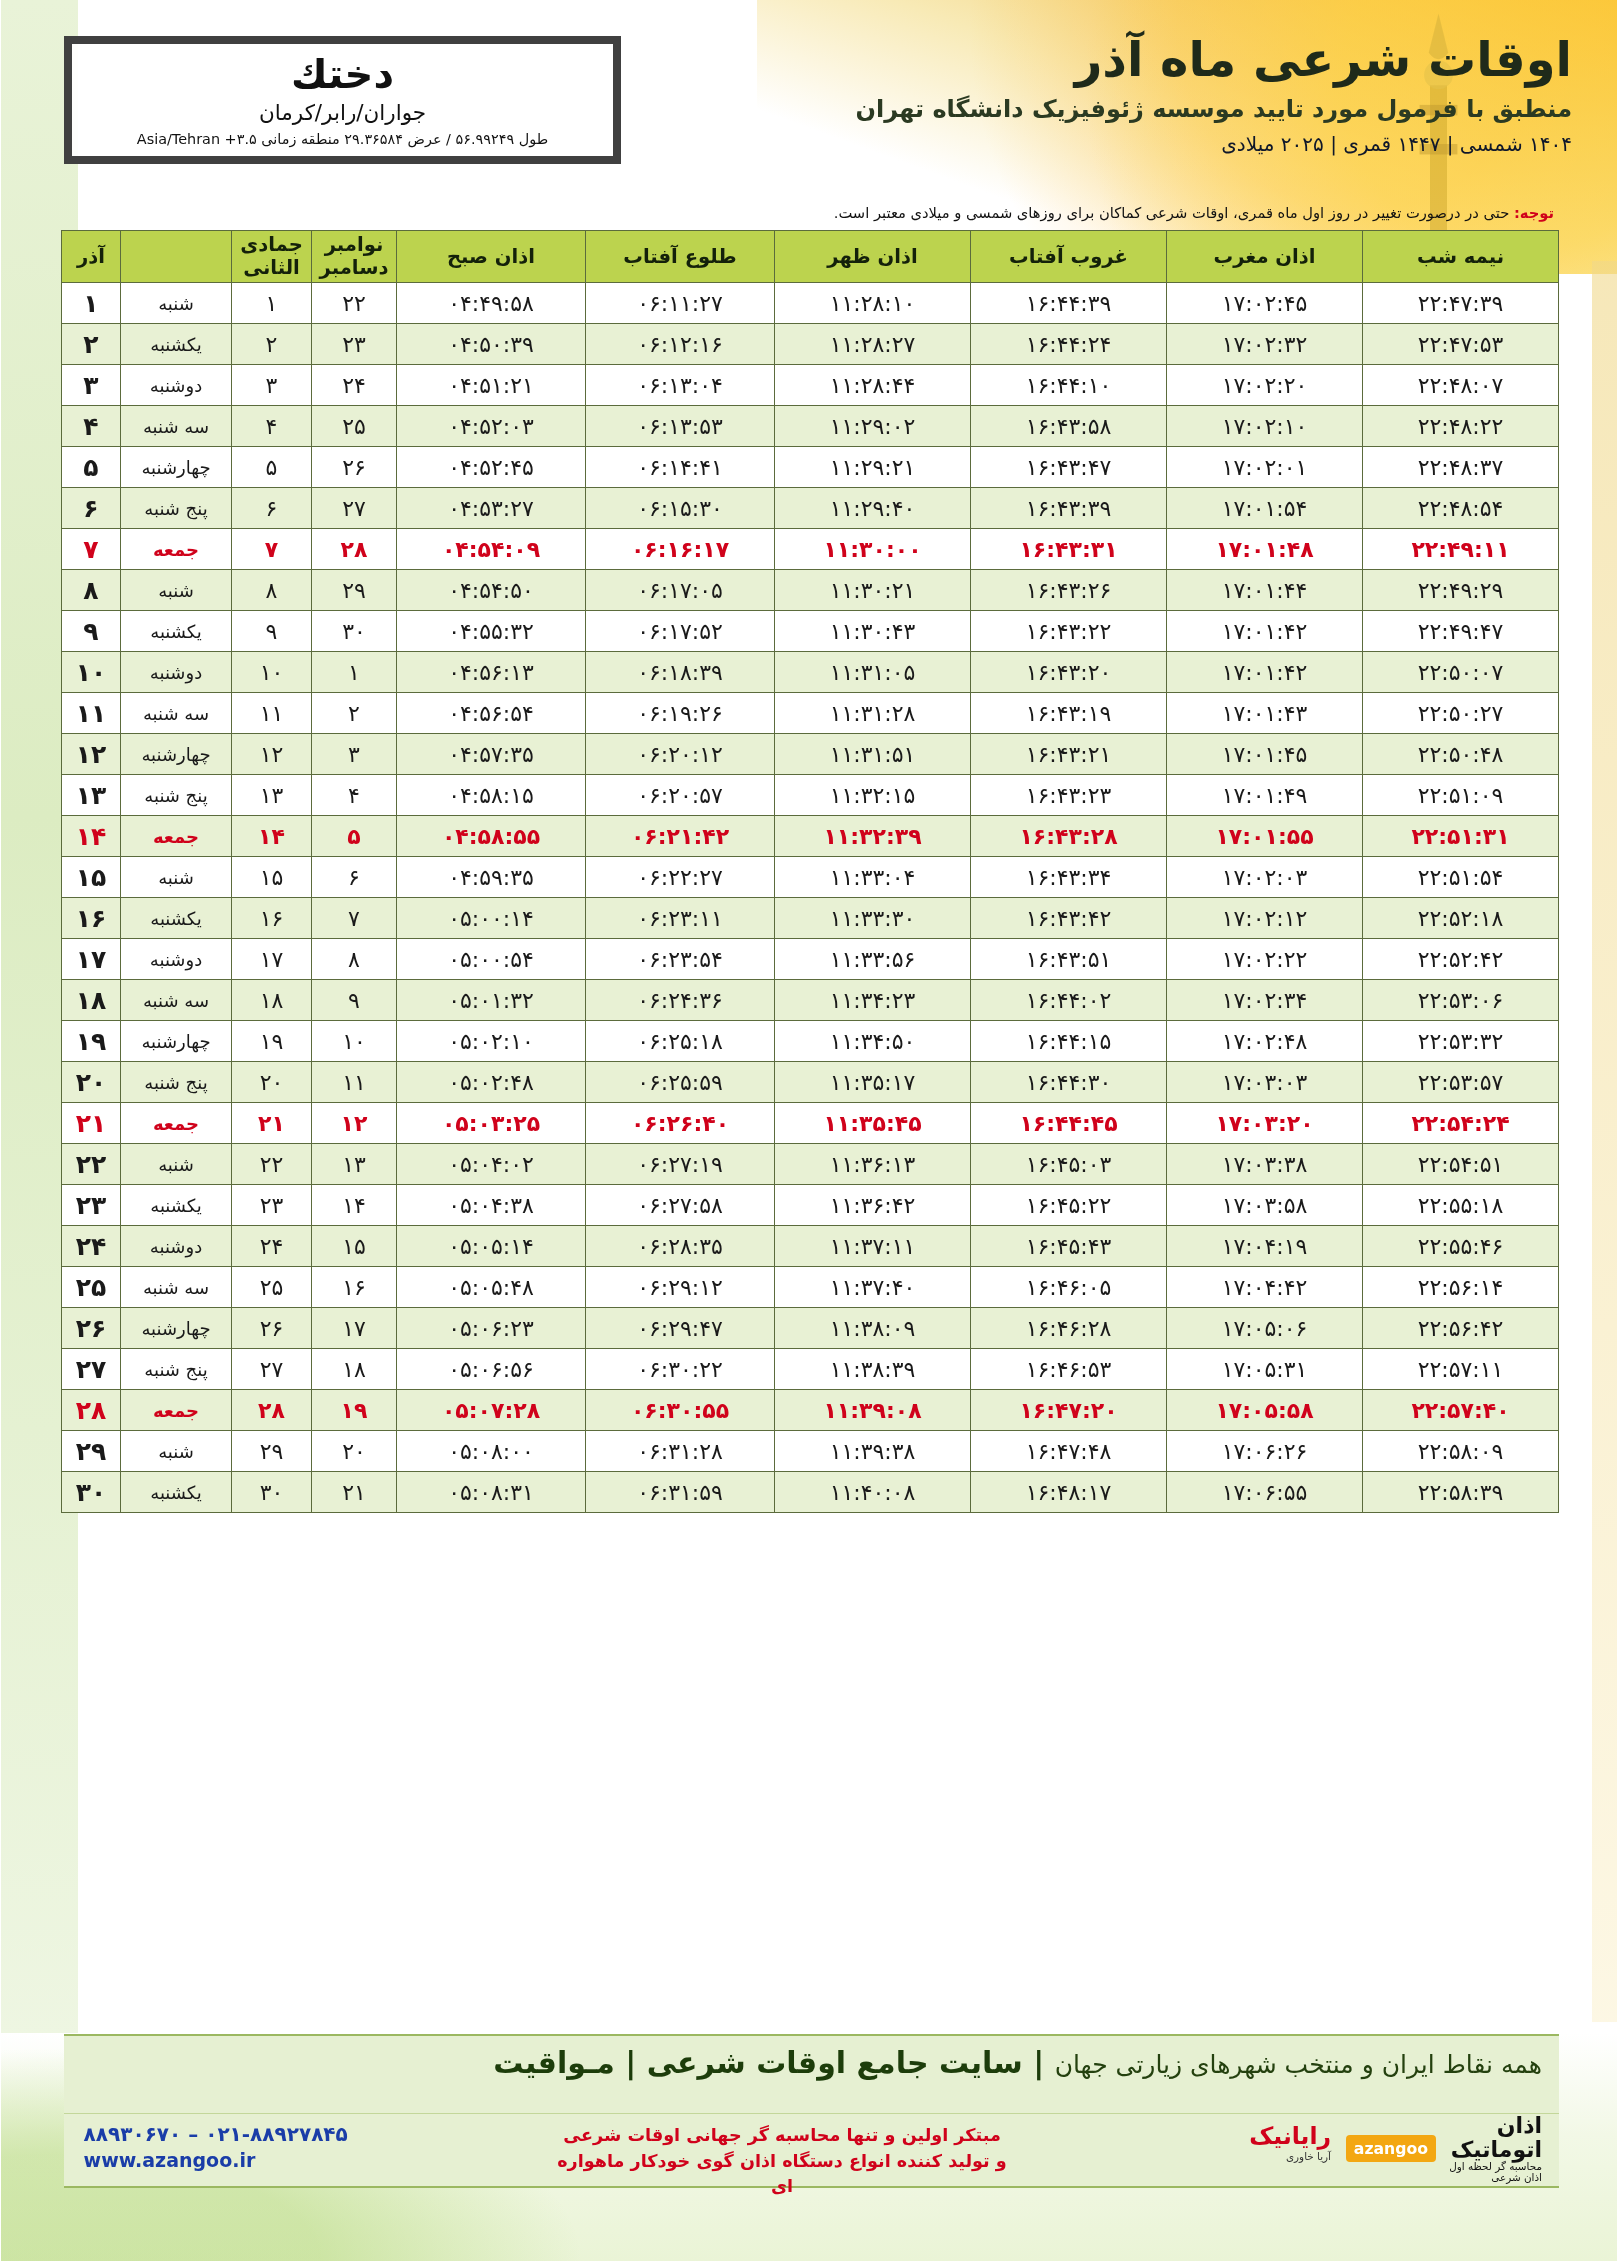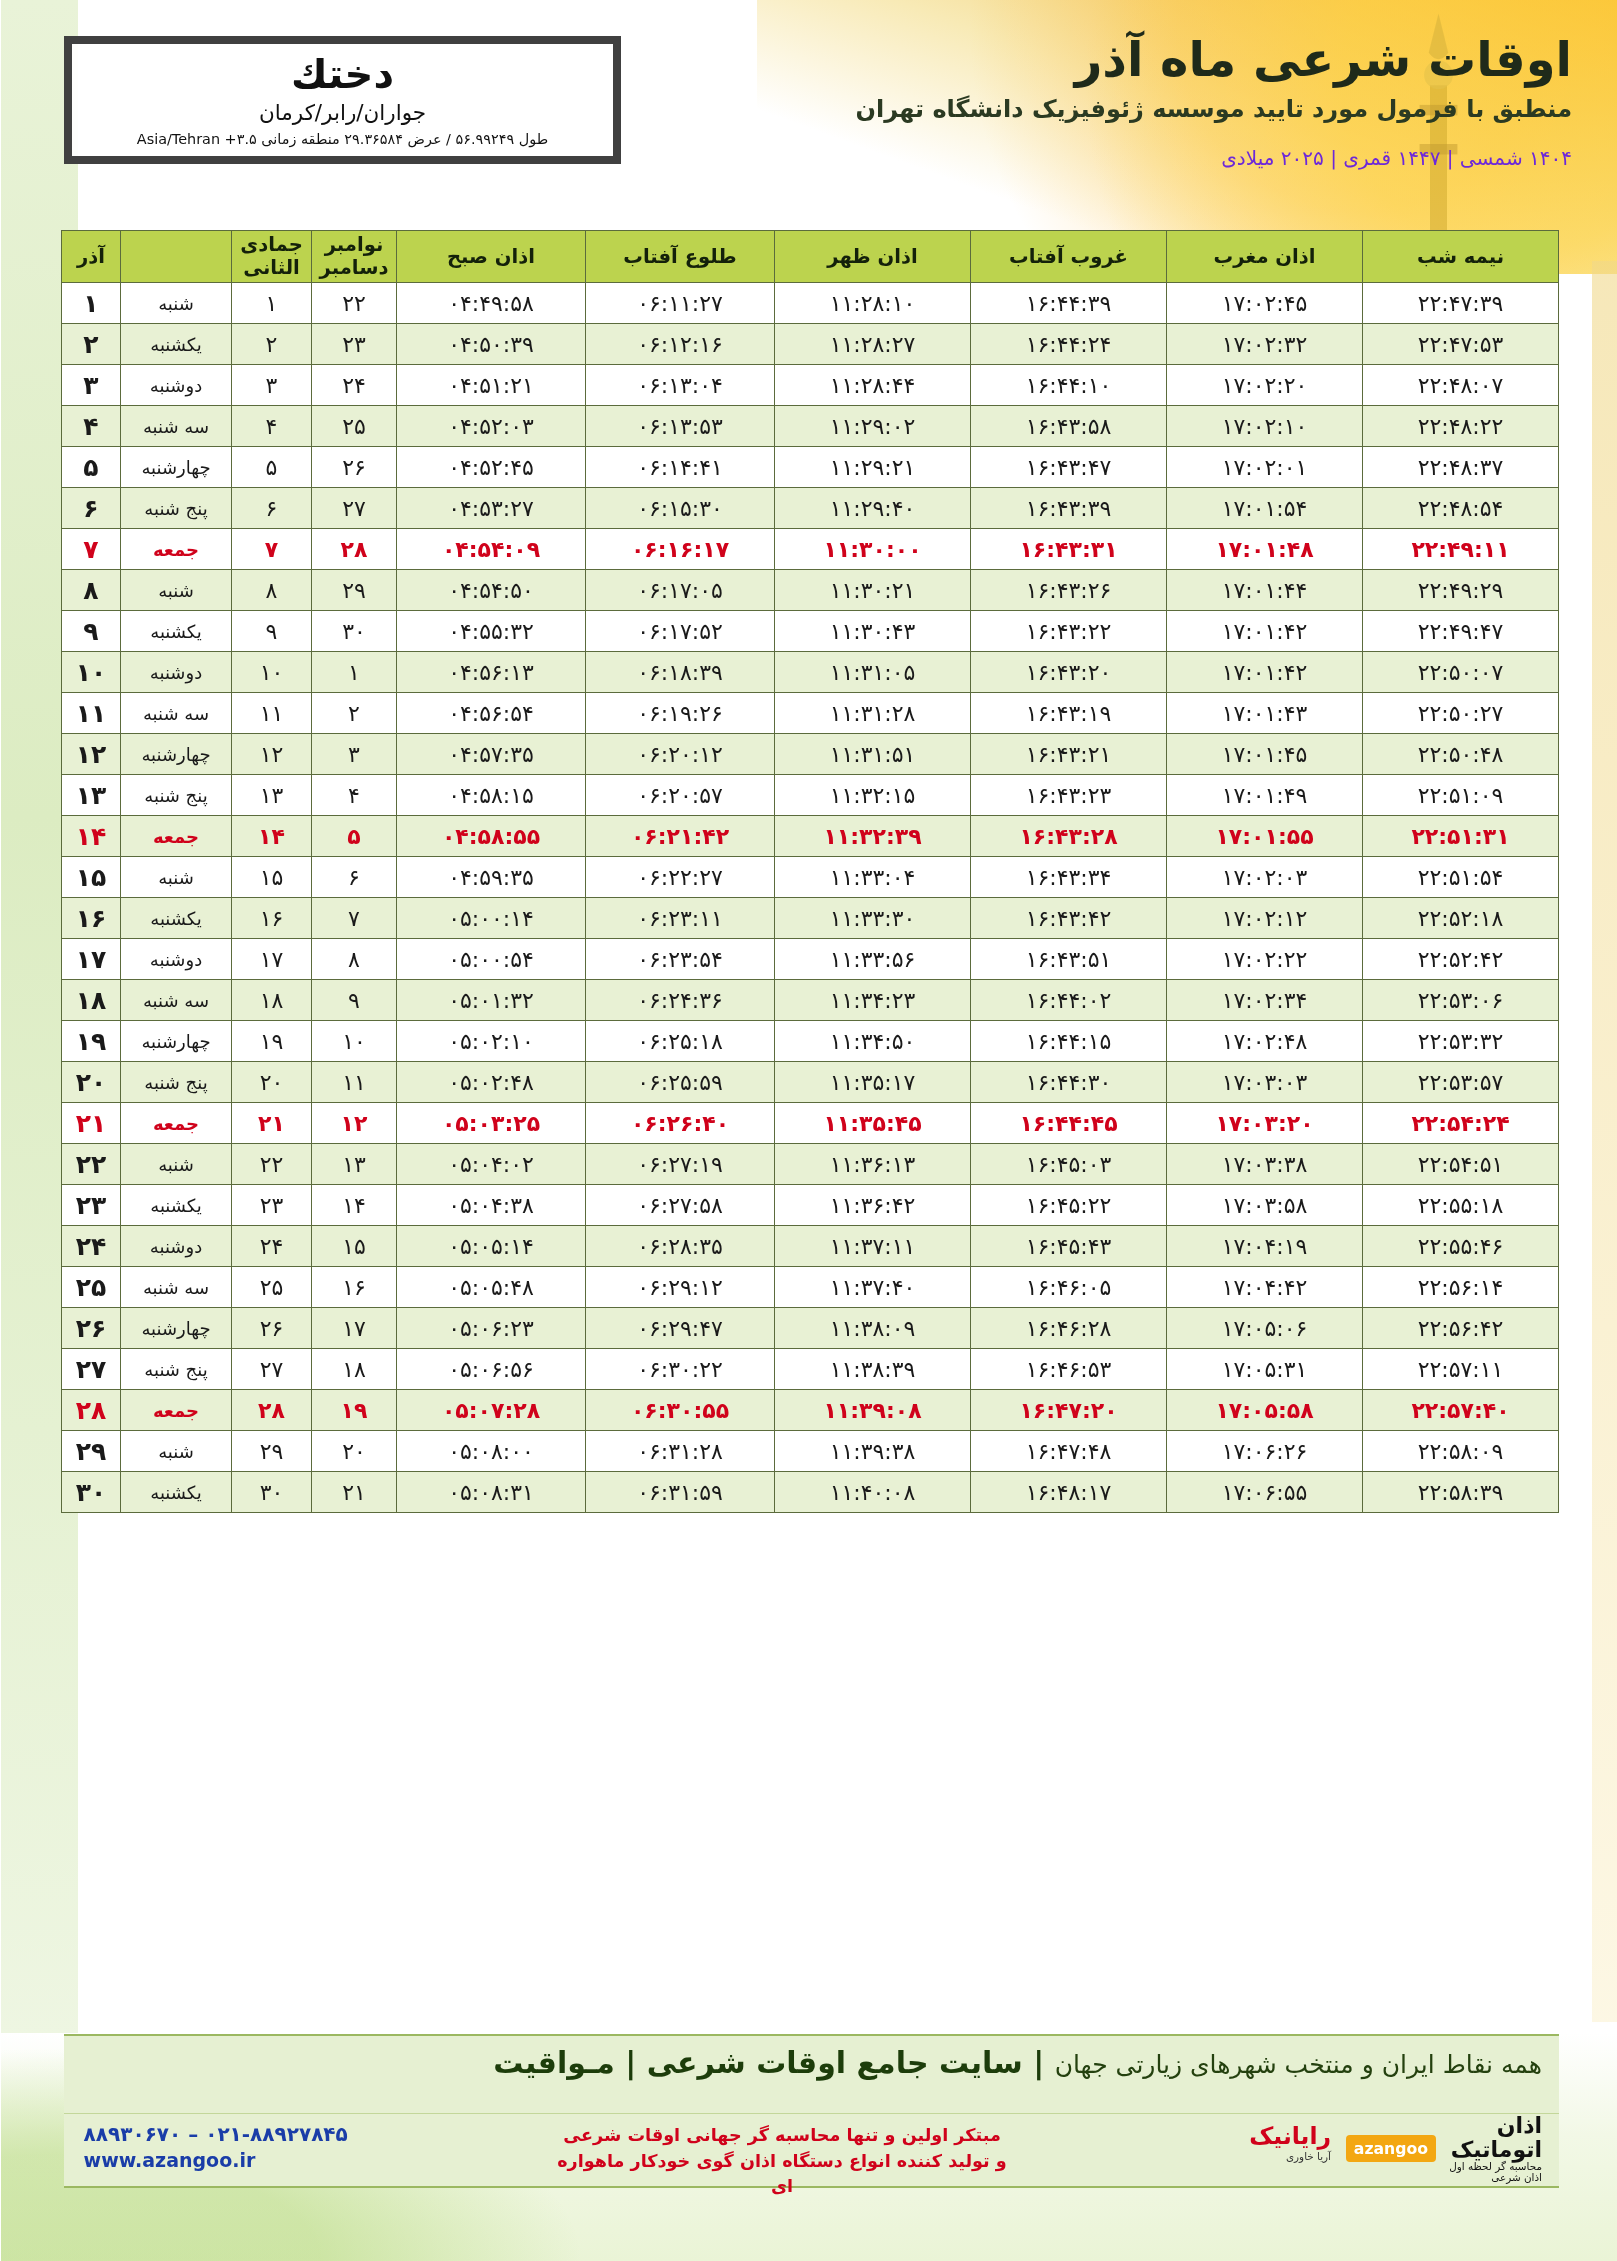--- a/index.html
+++ b/index.html
@@ -52,21 +52,21 @@
   }
   .main-title{
     font-family:"DejaVu Sans", sans-serif;
     font-size:48px;font-weight:bold;color:#1f2a1a;line-height:1.05;
     letter-spacing:-0.7px;
   }
   .sub-title{
     font-size:24px;font-weight:bold;color:#2b3a22;margin-top:10.4px;
   }
   .years{
-    font-size:20px;color:#6d28d9;margin-top:23px;
+    font-size:20px;color:#0f172a;margin-top:9px;
   }
 
   
   .city-box{
     position:absolute;left:64px;top:36px;width:541px;
     border:8px solid #404040;background:rgba(255,255,255,.92);
     padding:7.8px 0 9px 0;text-align:center;
   }
   .city-name{font-size:40px;font-weight:bold;color:#111;line-height:1.1;}
   .city-sub{font-size:21.5px;color:#111;margin-top:3.9px;}
@@ -193,20 +193,23 @@
     <div class="sub-title">منطبق با فرمول مورد تایید موسسه ژئوفیزیک دانشگاه تهران</div>
     <div class="years">۱۴۰۴ شمسی | ۱۴۴۷ قمری | ۲۰۲۵ میلادی</div>
   </div>
 
   <div class="city-box">
     <div class="city-name">دختك</div>
     <div class="city-sub">جواران/رابر/کرمان</div>
     <div class="city-coords">طول ۵۶.۹۹۲۴۹ / عرض ۲۹.۳۶۵۸۴ منطقه زمانی ۳.۵+ Asia/Tehran</div>
   </div>
 
+  <div class="note">
+    <b>توجه:</b><span> حتی در درصورت تغییر در روز اول ماه قمری، اوقات شرعی کماکان برای روزهای شمسی و میلادی معتبر است.</span>
+  </div>
 
   <div class="table-wrap">
     <table class="cal">
       <colgroup>
         <col class="c-mid">
           <col class="c-mag">
           <col class="c-sun">
           <col class="c-noon">
         <col class="c-rise">
           <col class="c-fajr">

